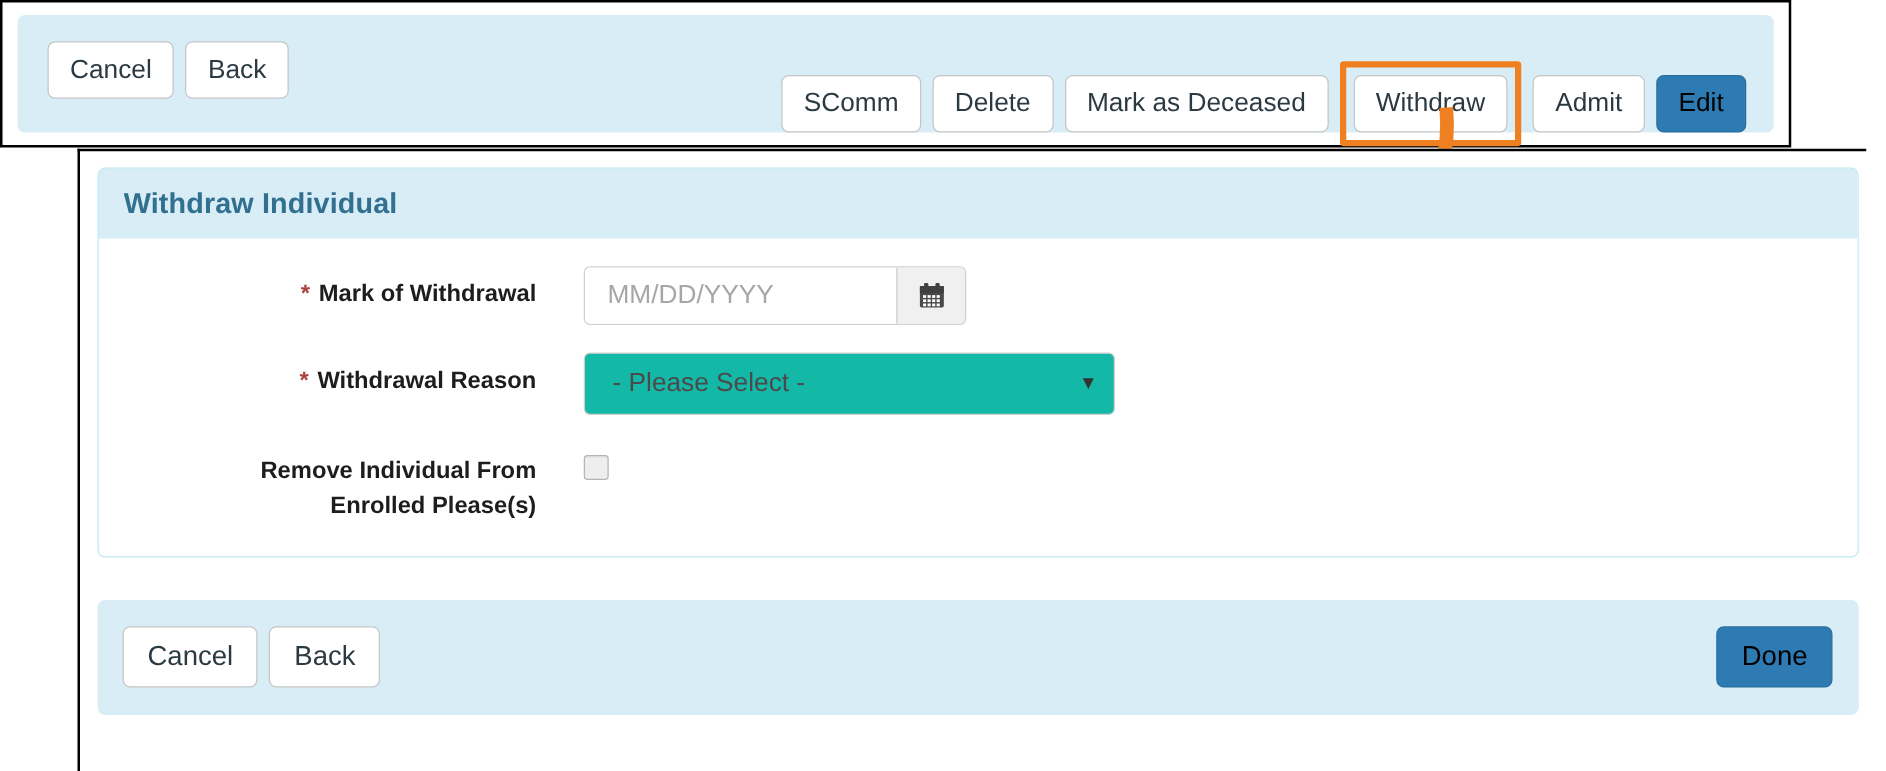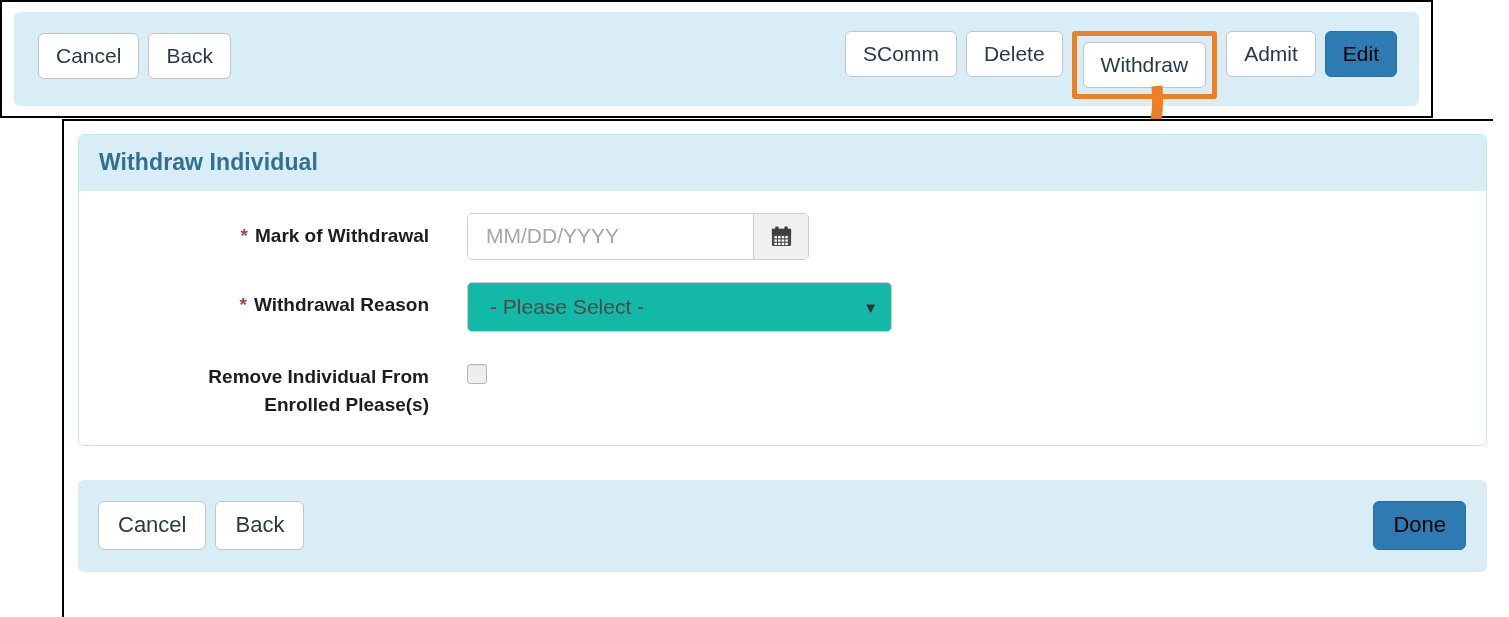--- a/index.html
+++ b/index.html
@@ -38,24 +38,24 @@
   #toolbar-left {
     position: absolute;
     left: 24px;
     top: 21px;
     display: flex;
     gap: 9px;
   }
   #toolbar-right {
     position: absolute;
     right: 22px;
-    top: 19px;
+    top: 37px;
     display: flex;
     gap: 9px;
-    align-items: flex-start;
+    align-items: center;
   }
 
   .btn {
     font-family: "Liberation Sans", sans-serif;
     font-size: 21px;
     line-height: 1;
     color: #2b3a42;
     background: #ffffff;
     border: 1px solid #c5c5c5;
     border-radius: 6px;
@@ -167,21 +167,21 @@
     margin-right: 7px;
   }
   .form-field {
     padding-left: 38px;
     box-sizing: border-box;
   }
 
   
   .input-group {
     display: flex;
-    width: 342px;
+    width: 306px;
     border: 1px solid #cfcfcf;
     border-radius: 5px;
     overflow: hidden;
     background: #ffffff;
     box-sizing: border-box;
   }
   .input-group input {
     flex: 1 1 auto;
     border: none;
     outline: none;
@@ -288,20 +288,21 @@
   <div id="toolbar-panel">
 
     <div id="toolbar-left">
       <button class="btn">Cancel</button>
       <button class="btn">Back</button>
     </div>
 
     <div id="toolbar-right">
       <button class="btn">SComm</button>
       <button class="btn">Delete</button>
+      <button class="btn">Mark as Deceased</button>
 
       <span class="highlight-wrap">
         <button class="btn">Withdraw</button>
       </span>
 
       <button class="btn">Admit</button>
       <button class="btn btn-primary">Edit</button>
     </div>
 
   </div>

